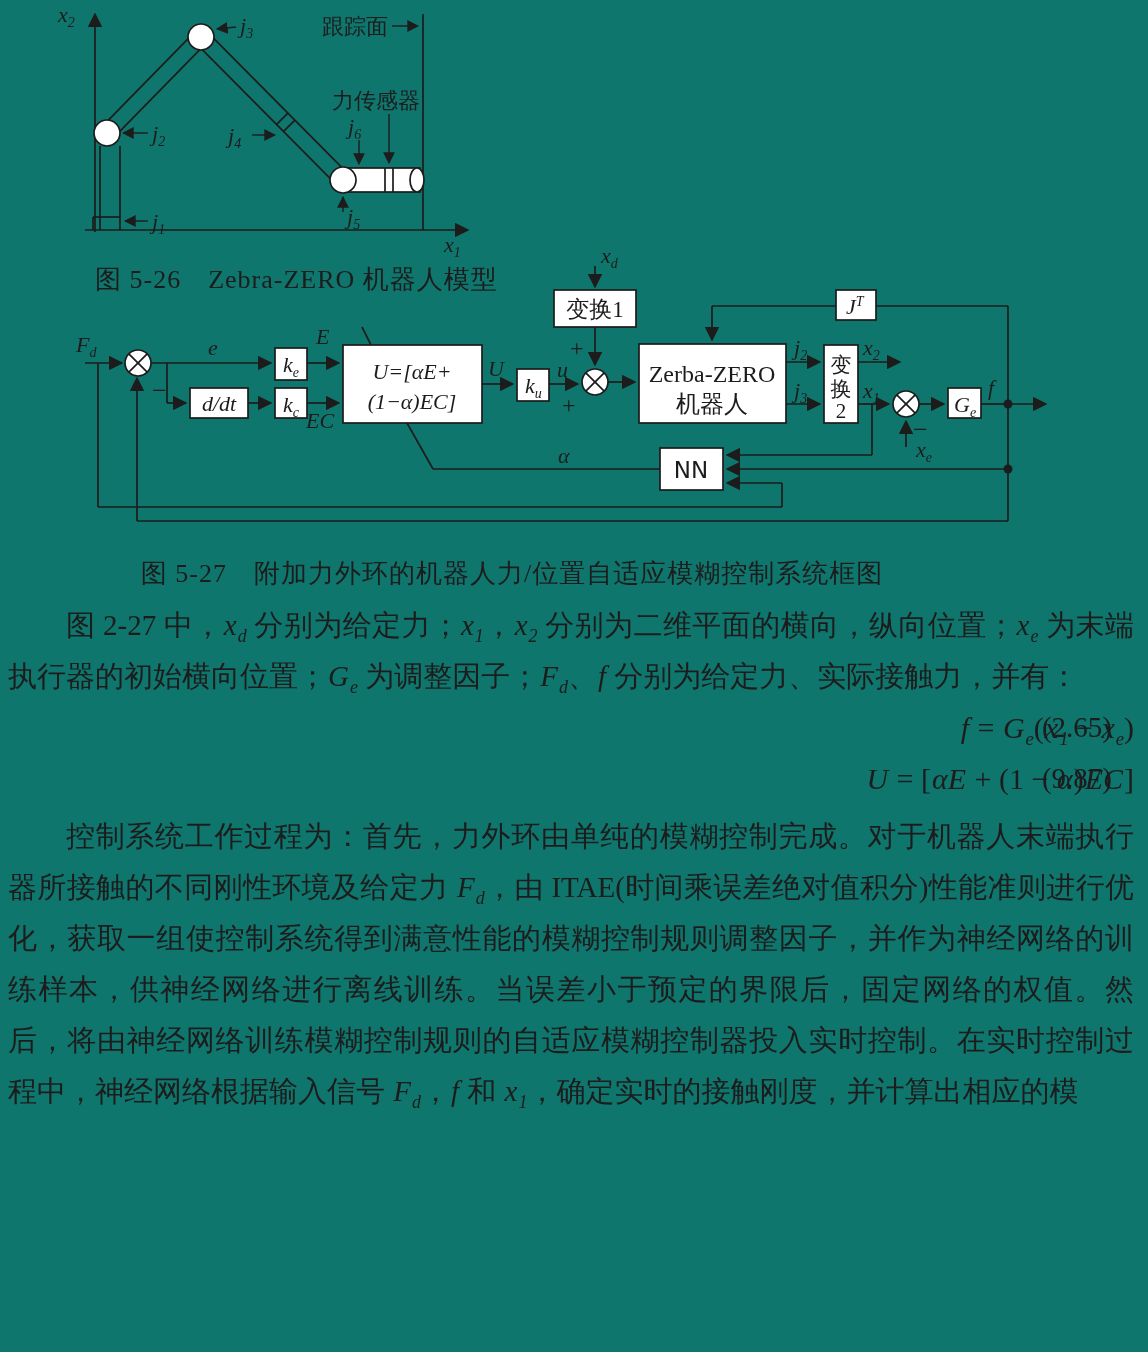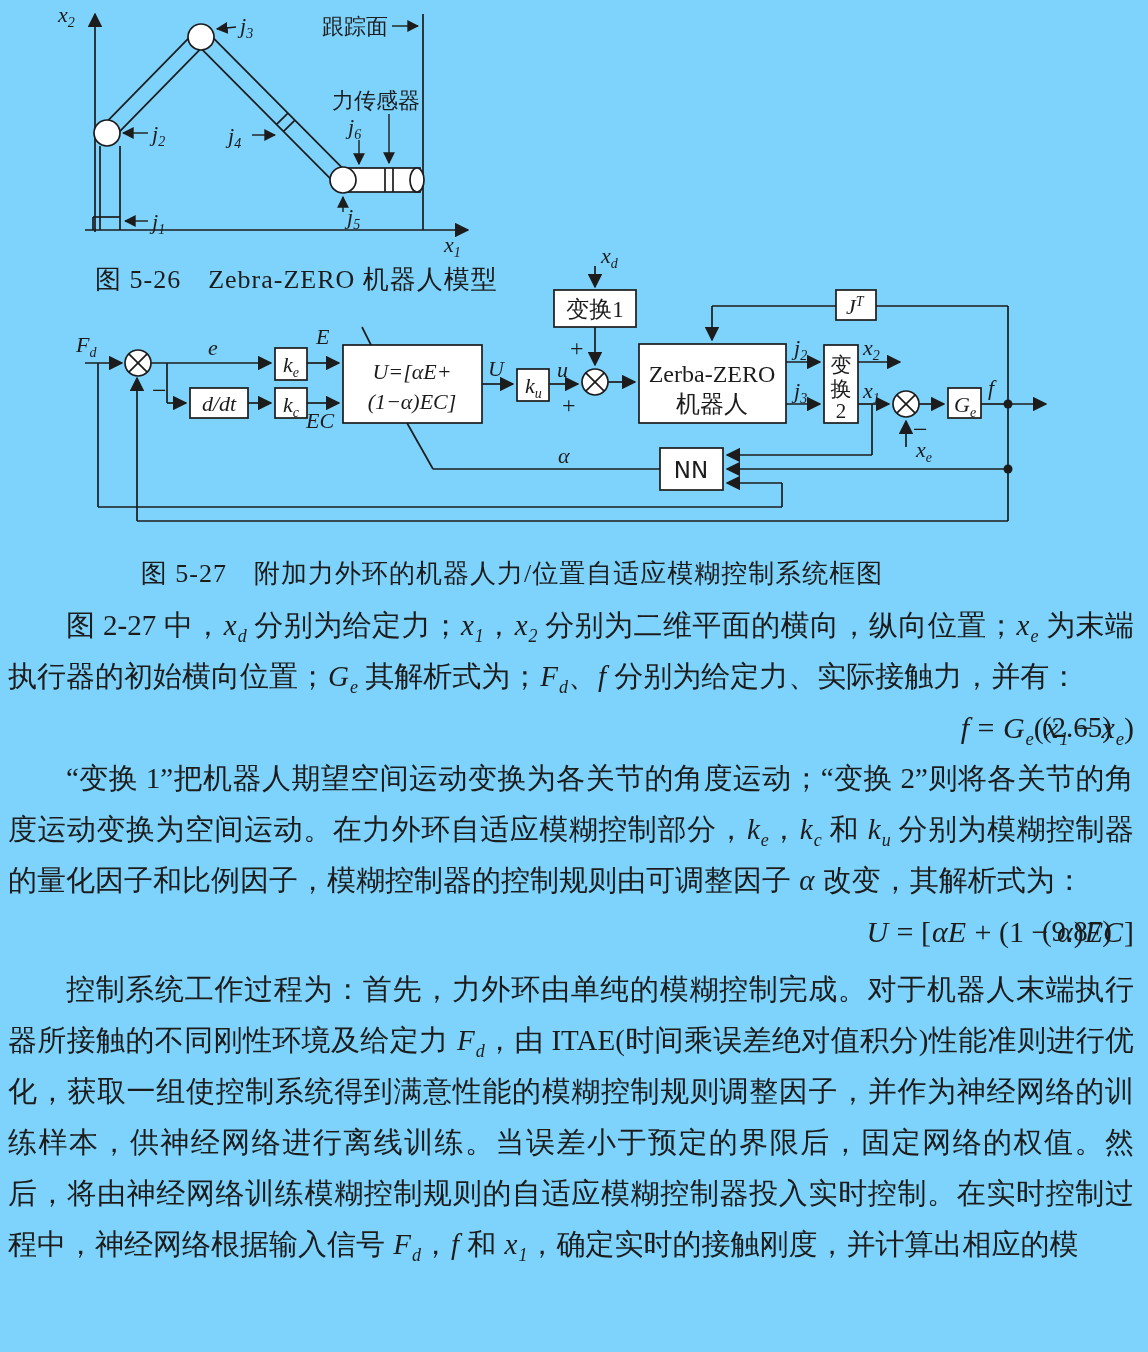--- a/index.html
+++ b/index.html
@@ -1,17 +1,17 @@
 <!DOCTYPE html>
 <html><head>
 <meta charset="utf-8">
 <style>
   html,body{margin:0;padding:0;background:#e8e8e8;}
   #page{
-    position:relative;width:1148px;height:1352px;background:#7dd3fc;
+    position:relative;width:1148px;height:1352px;background:#0f766e;
     overflow:hidden;color:#1c1c1c;
     font-family:"Liberation Serif","DejaVu Serif",serif;
   }
   svg{position:absolute;left:0;}
   svg line,svg rect,svg circle,svg ellipse,svg polyline{stroke:#1c1c1c;fill:none;stroke-width:1.7;}
   svg rect,svg circle,svg ellipse{fill:#ffffff;}
   svg .dot{fill:#1c1c1c;stroke:none;}
   svg .thin{stroke-width:1.4;}
   svg text{fill:#1c1c1c;stroke:none;font-family:"Liberation Serif","DejaVu Serif",serif;}
   svg text.m{font-style:italic;font-size:22px;}
@@ -273,26 +273,25 @@
     <line x1="1004" y1="469" x2="727" y2="469" marker-end="url(#ah27)"></line>
     <g>
       <rect x="660" y="448" width="63" height="42"></rect>
       <text class="sans" x="691" y="478" text-anchor="middle">NN</text>
     </g>
   </svg>
 
   <div class="caption" id="cap27" style="top:556px;">图 5-27　附加力外环的机器人力/位置自适应模糊控制系统框图</div>
 
   <div id="bodytext">
-    <p class="indent"><span>图 2-27 中，</span><i>x</i><sub>d</sub><span> 分别为给定力；</span><i>x</i><sub>1</sub><span>，</span><i>x</i><sub>2</sub><span> 分别为二维平面的横向，纵向位置；</span><i>x</i><sub>e</sub><span> 为末端执行器的初始横向位置；</span><i>G</i><sub>e</sub><span> 其解析式为；</span><i>F</i><sub>d</sub><span>、</span><i>f</i><span> 分别为给定力、实际接触力，并有：</span></p>
+    <p class="indent"><span>图 2-27 中，</span><i>x</i><sub>d</sub><span> 分别为给定力；</span><i>x</i><sub>1</sub><span>，</span><i>x</i><sub>2</sub><span> 分别为二维平面的横向，纵向位置；</span><i>x</i><sub>e</sub><span> 为末端执行器的初始横向位置；</span><i>G</i><sub>e</sub><span> 为调整因子；</span><i>F</i><sub>d</sub><span>、</span><i>f</i><span> 分别为给定力、实际接触力，并有：</span></p>
     <div class="eqrow">
       <span class="formula"><i>f</i><span> = </span><i>G</i><sub>e</sub><span>(</span><i>x</i><sub>1</sub><span> − </span><i>x</i><sub>e</sub><span>)</span></span>
       <span class="eqnum">(2.65)</span>
     </div>
-    <p class="indent"><span>“变换 1”把机器人期望空间运动变换为各关节的角度运动；“变换 2”则将各关节的角度运动变换为空间运动。在力外环自适应模糊控制部分，</span><i>k</i><sub>e</sub><span>，</span><i>k</i><sub>c</sub><span> 和 </span><i>k</i><sub>u</sub><span> 分别为模糊控制器的量化因子和比例因子，模糊控制器的控制规则由可调整因子 </span><i>α</i><span> 改变，其解析式为：</span></p>
     <div class="eqrow">
       <span class="formula"><i>U</i><span> = [</span><i>αE</i><span> + (1 − </span><i>α</i><span>)</span><i>EC</i><span>]</span></span>
       <span class="eqnum">(9.87)</span>
     </div>
     <p class="indent gap"><span>控制系统工作过程为：首先，力外环由单纯的模糊控制完成。对于机器人末端执行器所接触的不同刚性环境及给定力 </span><i>F</i><sub>d</sub><span>，由 ITAE(时间乘误差绝对值积分)性能准则进行优化，获取一组使控制系统得到满意性能的模糊控制规则调整因子，并作为神经网络的训练样本，供神经网络进行离线训练。当误差小于预定的界限后，固定网络的权值。然后，将由神经网络训练模糊控制规则的自适应模糊控制器投入实时控制。在实时控制过程中，神经网络根据输入信号 </span><i>F</i><sub>d</sub><span>，</span><i>f</i><span> 和 </span><i>x</i><sub>1</sub><span>，确定实时的接触刚度，并计算出相应的模</span></p>
   </div>
 
 </div>
 
 </body></html>

